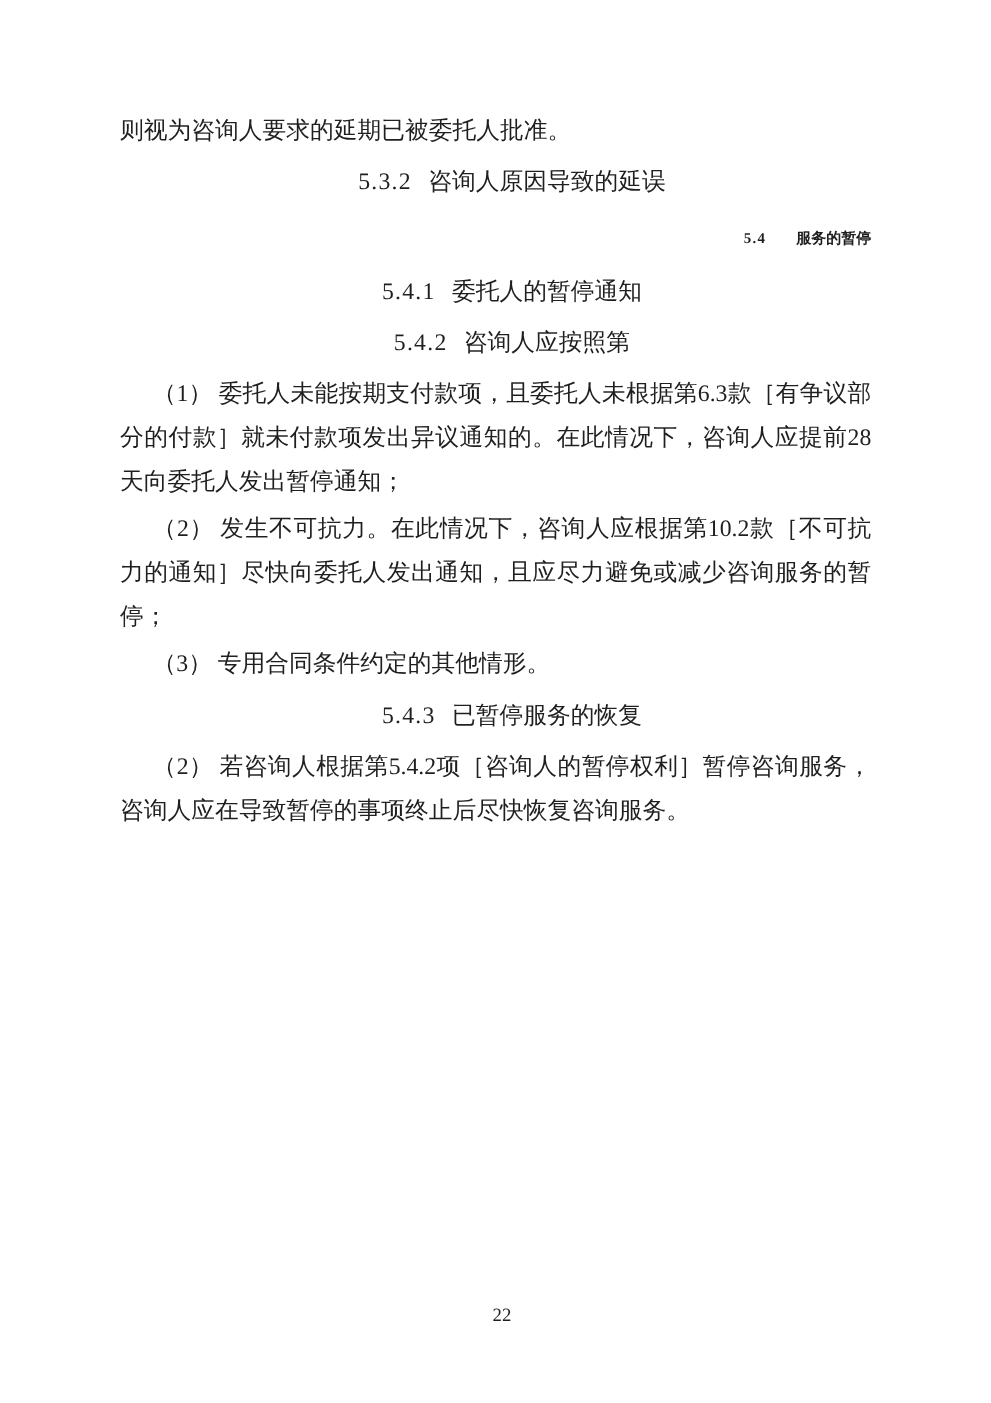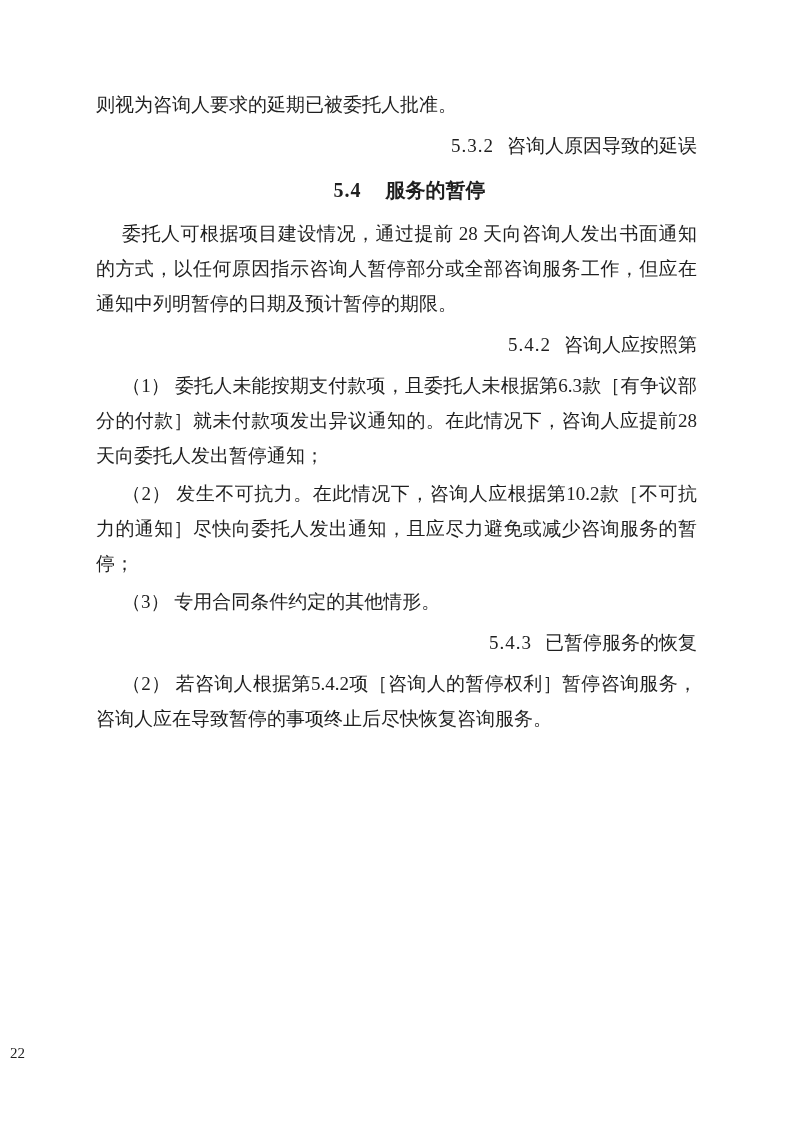--- a/index.html
+++ b/index.html
@@ -24,61 +24,61 @@
     font-size: 19px;
     line-height: 35px;
     text-align: justify;
     text-indent: 26px;
     word-break: break-all;
   }
   .doc-body p.no-indent {
     text-indent: 0;
   }
   .doc-body p.h3 {
-    text-align: right;
+    text-align: center;
     margin-top: 6px;
     margin-bottom: 6px;
     font-family: Liberation Serif, serif;
   }
   .doc-body p.h2 {
-    text-align: center;
+    text-align: right;
     font-weight: bold;
-    font-size: 20px;
+    font-size: 12px;
     margin-top: 10px;
     margin-bottom: 8px;
   }
   .doc-body .num {
     letter-spacing: 1px;
   }
   .doc-body .h2 .num {
     margin-right: 24px;
   }
   .doc-body .h3 .num {
     margin-right: 13px;
   }
   .footer {
     position: absolute;
     left: 10px;
     right: 0;
     bottom: 60px;
-    text-align: left;
+    text-align: center;
     font-size: 15px;
     color: #1f1f1f;
     font-family: "Liberation Serif", "DejaVu Serif", serif;
   }
 </style>
 </head>
 <body>
 
 <div class="page">
   <div class="doc-body">
       <p class="body no-indent">则视为咨询人要求的延期已被委托人批准。</p>
       <p class="h3"><span class="num">5.3.2</span><span class="title">咨询人原因导致的延误</span></p>
       <p class="h2"><span class="num">5.4</span><span class="title">服务的暂停</span></p>
-      <p class="body">委托人可根据项目建设情况，通过提前 28 天向咨询人发出书面通知的方式，以任何原因指示咨询人暂停部分或全部咨询服务工作，但应在通知中列明暂停的日期及预计暂停的期限。</p>
+      <p class="h3"><span class="num">5.4.1</span><span class="title">委托人的暂停通知</span></p>
       <p class="h3"><span class="num">5.4.2</span><span class="title">咨询人应按照第</span></p>
       <p class="body">（1） 委托人未能按期支付款项，且委托人未根据第6.3款［有争议部分的付款］就未付款项发出异议通知的。在此情况下，咨询人应提前28天向委托人发出暂停通知；</p>
       <p class="body">（2） 发生不可抗力。在此情况下，咨询人应根据第10.2款［不可抗力的通知］尽快向委托人发出通知，且应尽力避免或减少咨询服务的暂停；</p>
       <p class="body">（3） 专用合同条件约定的其他情形。</p>
       <p class="h3"><span class="num">5.4.3</span><span class="title">已暂停服务的恢复</span></p>
       <p class="body">（2） 若咨询人根据第5.4.2项［咨询人的暂停权利］暂停咨询服务，咨询人应在导致暂停的事项终止后尽快恢复咨询服务。</p>
     </div>
   <div class="footer">22</div>
 </div>
 

